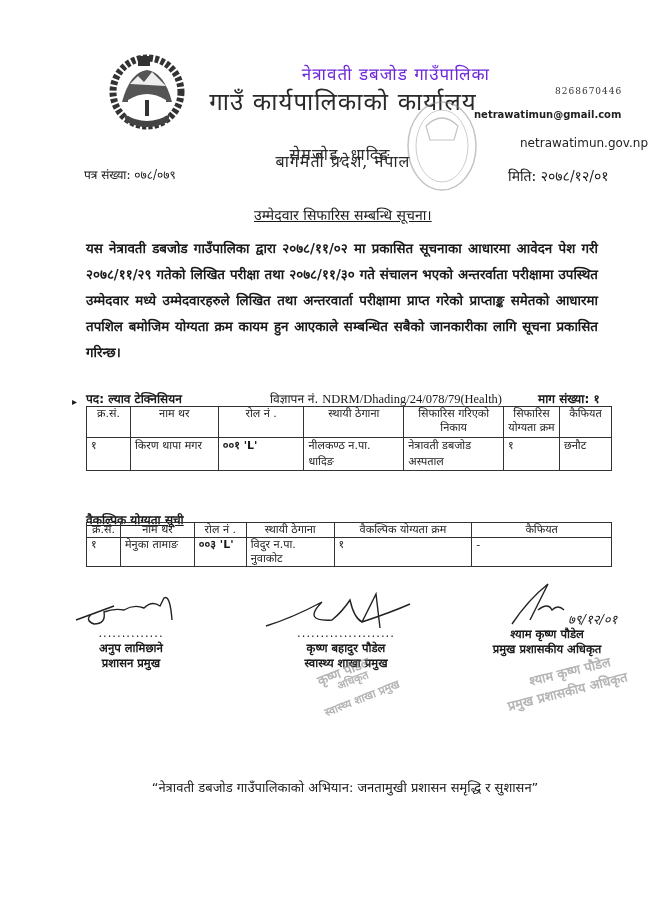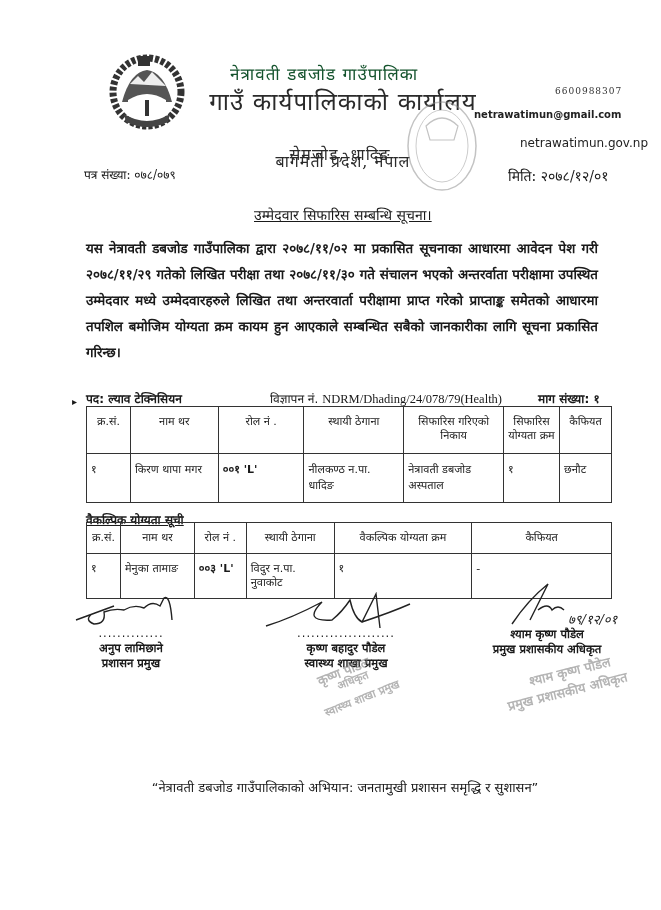--- a/index.html
+++ b/index.html
@@ -3,21 +3,21 @@
 <meta charset="utf-8">
 <style>
   html, body { margin: 0; padding: 0; }
   body {
     width: 661px; height: 910px; background: #ffffff; position: relative;
     font-family: "DejaVu Serif", serif; color: #1a1a1a; overflow: hidden;
   }
   .abs { position: absolute; }
   
   .emblem { left: 108px; top: 52px; width: 78px; height: 78px; }
-  .hdr-line1 { left: 230px; top: 62px; width: 260px; text-align: left; font-size: 17px; color: #14532d; letter-spacing: 1px; }
+  .hdr-line1 { left: 230px; top: 62px; width: 260px; text-align: right; font-size: 17px; color: #6d28d9; letter-spacing: 1px; }
   .hdr-line2 { left: 198px; top: 84px; width: 290px; text-align: center; font-size: 24px; color: #2a2a2a; letter-spacing: 1px; white-space: nowrap; }
   .hdr-line3 { left: 240px; top: 116px; width: 200px; text-align: center; font-size: 16px; color: #2a2a2a; letter-spacing: 1px; margin-top: 27px; }
   .hdr-line4 { left: 228px; top: 150px; width: 230px; text-align: center; font-size: 16px; color: #2a2a2a; letter-spacing: 1px; }
   .phone { left: 555px; top: 86px; font-size: 9px; color: #333; letter-spacing: 1px; }
   .email { left: 474px; top: 109px; font-family: "DejaVu Sans", sans-serif; font-weight: bold; font-size: 10px; color: #222; }
   .web { left: 520px; top: 136px; font-family: "DejaVu Sans", sans-serif; font-weight: normal; font-size: 12px; color: #222; }
   .patra { left: 84px; top: 166px; font-size: 12px; }
   .miti { left: 508px; top: 166px; font-size: 14px; }
   .stamp-top { left: 402px; top: 96px; width: 80px; height: 100px; opacity: .5; }
   
@@ -25,21 +25,21 @@
   
   .body-text { left: 86px; top: 236px; width: 512px; font-size: 13.4px; line-height: 26px; font-weight: bold; text-align: justify; font-family: "DejaVu Sans", sans-serif; }
   
   .post-line { left: 86px; top: 390px; width: 520px; font-size: 12px; font-family: "DejaVu Sans", sans-serif; }
   .post-line .post { position: absolute; left: 0; font-weight: bold; }
   .post-line .adv { position: absolute; left: 168px; }
   .post-line .adv b { font-weight: normal; margin-left: 16px; }
   .post-line .adv span.en { font-family: "Liberation Serif", serif; font-size: 12.5px; }
   .post-line .demand { position: absolute; left: 452px; font-weight: bold; }
   table { border-collapse: collapse; font-family: "DejaVu Sans", sans-serif; font-size: 11px; }
-  td, th { border: 1px solid #333; padding: 8px 4px; vertical-align: top; font-weight: normal; }
+  td, th { border: 1px solid #333; padding: 0 4px; vertical-align: top; font-weight: normal; }
   .t1 { left: 86px; top: 406px; width: 526px; }
   .t1 th { text-align: center; height: 30px; line-height: 14px; }
   .t1 td { height: 32px; line-height: 16px; }
   .alt-title { left: 86px; top: 511px; font-size: 12px; font-weight: bold; text-decoration: underline; font-family: "DejaVu Sans", sans-serif; }
   .t2 { left: 86px; top: 522px; width: 526px; }
   .t2 th { text-align: center; height: 14px; line-height: 14px; }
   .t2 td { height: 14px; line-height: 14px; }
   .mark { left: 72px; top: 396px; font-size: 10px; }
   
   .sig { font-family: "DejaVu Sans", sans-serif; font-size: 11.5px; font-weight: bold; text-align: center; }
@@ -68,21 +68,21 @@
 <div class="abs hdr-line2">गाउँ कार्यपालिकाको कार्यालय</div>
 <div class="abs hdr-line3">सेमजोड, धादिङ</div>
 <div class="abs hdr-line4">बागमती प्रदेश, नेपाल</div>
 
 <svg class="abs stamp-top" viewBox="0 0 80 100">
   <ellipse cx="40" cy="50" rx="34" ry="44" fill="none" stroke="#888" stroke-width="1.5"></ellipse>
   <ellipse cx="40" cy="50" rx="26" ry="36" fill="none" stroke="#999" stroke-width="1"></ellipse>
   <path d="M24 30 Q40 14 56 30 L52 44 L28 44 Z" fill="none" stroke="#888" stroke-width="1.2"></path>
 </svg>
 
-<div class="abs phone">6600988307</div>
+<div class="abs phone">8268670446</div>
 <div class="abs email">netrawatimun@gmail.com</div>
 <div class="abs web">netrawatimun.gov.np</div>
 
 <div class="abs patra">
   <span>पत्र संख्या:</span>
   <span>०७८/०७९</span>
 </div>
 <div class="abs miti">
   <span>मिति:</span>
   <span>२०७८/१२/०१</span>

